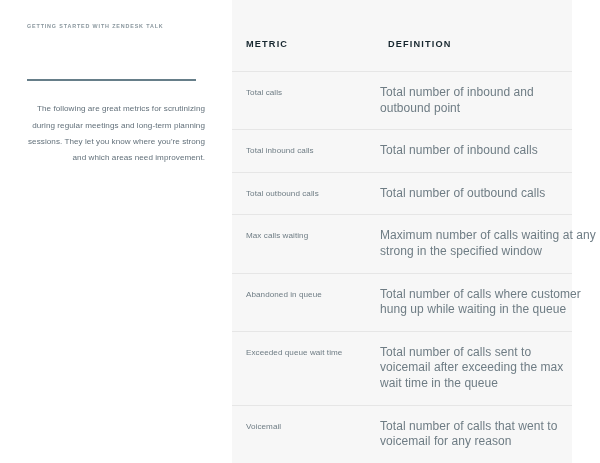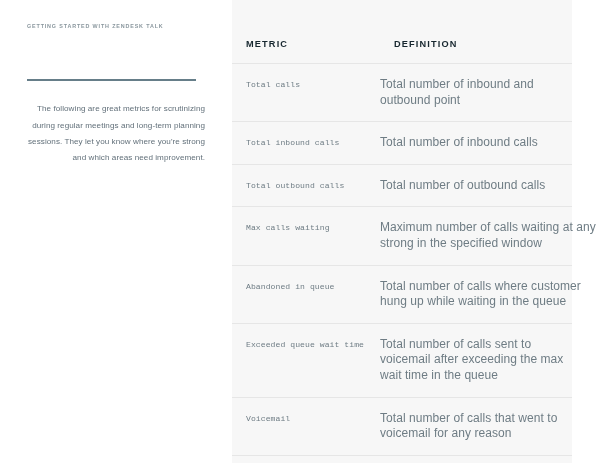--- a/index.html
+++ b/index.html
@@ -72,37 +72,37 @@
     left: 232px;
     top: 0;
     width: 340px;
     height: 463px;
     background: #f7f7f7;
     box-sizing: border-box;
   }
 
   .table-head {
     position: relative;
-    height: 64px;
+    height: 72px;
     box-sizing: border-box;
     border-bottom: 1px solid #e6e6e6;
   }
 
   .th {
     position: absolute;
     top: 40px;
     font-size: 9.2px;
     font-weight: 700;
     letter-spacing: 1.15px;
     color: #17272f;
     line-height: 1;
     white-space: nowrap;
   }
   .th.metric { left: 14px; }
-  .th.definition { left: 162px; }
+  .th.definition { left: 156px; }
 
   .rows {
     position: relative;
   }
 
   .row {
     position: relative;
     display: flex;
     align-items: flex-start;
     border-bottom: 1px solid #e6e6e6;
@@ -117,21 +117,20 @@
 
   .cell-metric {
     width: 148px;
     flex: 0 0 148px;
     padding-left: 14px;
     box-sizing: border-box;
     font-size: 8.1px;
     line-height: 15.6px;
     color: #6e7c84;
     letter-spacing: 0.06px;
-    font-family: Liberation Mono, monospace;
   }
 
   .cell-definition {
     flex: 1 1 auto;
     padding-right: 16px;
     box-sizing: border-box;
     font-size: 12px;
     line-height: 15.6px;
     color: #6e7c84;
     letter-spacing: 0.06px;

